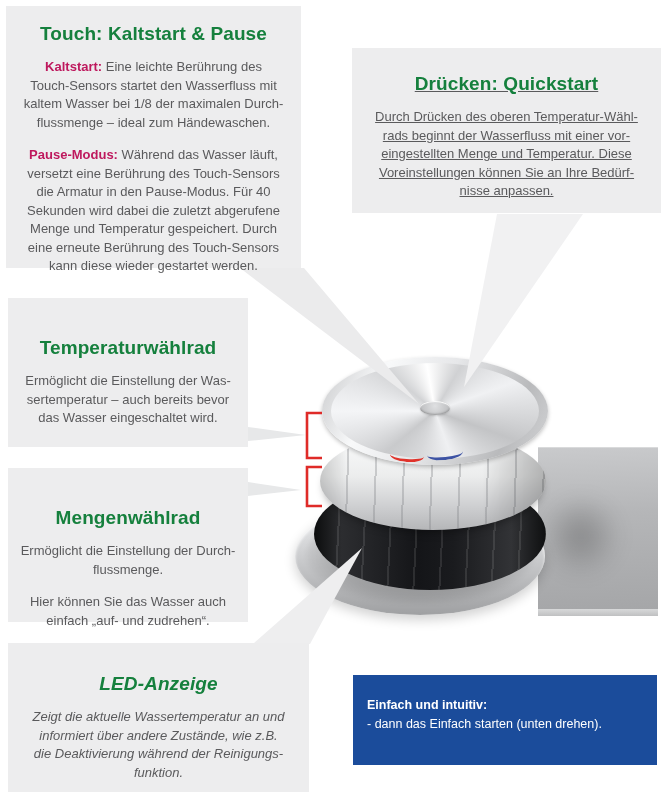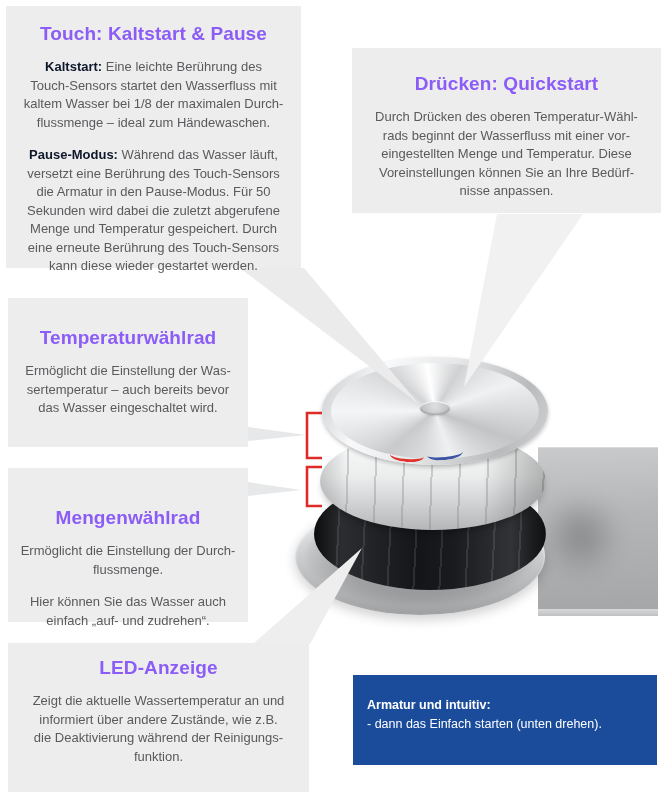--- a/index.html
+++ b/index.html
@@ -7,31 +7,31 @@
     position:relative;width:667px;height:800px;background:#ffffff;overflow:hidden;
     font-family:"Liberation Sans",sans-serif;
   }
   .abs{position:absolute;}
   
   .callout{
     position:absolute;background:#ededee;color:#5a5a5c;text-align:center;
     font-size:13px;line-height:18.5px;box-sizing:border-box;
   }
   .callout h2{
-    font-size:19px;line-height:22px;color:#8b5cf6;font-weight:700;
+    font-size:19px;line-height:22px;color:#15803d;font-weight:700;
     margin:0 0 13px 0;letter-spacing:.1px;
   }
   .callout p{margin:0 0 14px 0;}
   .pre{white-space:pre-line;}
-  .callout b{font-weight:700;color:#0f172a;}
+  .callout b{font-weight:700;color:#be185d;}
   #box-touch{left:6px;top:6px;width:295px;height:262px;padding-top:17px;}
-  #box-quickstart{left:352px;top:48px;width:309px;height:165px;padding-top:25px;}
-  #box-temp{left:8px;top:298px;width:240px;height:149px;padding-top:29px;}
+  #box-quickstart{left:352px;top:48px;width:309px;height:165px;padding-top:25px;text-decoration:underline;}
+  #box-temp{left:8px;top:298px;width:240px;height:149px;padding-top:39px;}
   #box-menge{left:8px;top:468px;width:240px;height:154px;padding-top:39px;}
-  #box-led{left:8px;top:643px;width:301px;height:149px;padding-top:14px;}
+  #box-led{left:8px;top:643px;width:301px;height:149px;padding-top:30px;font-style:italic;}
   #box-tip{
     left:353px;top:675px;width:304px;height:90px;background:#1b4c9b;color:#ffffff;
     text-align:left;padding:21px 4px 0 14px;box-sizing:border-box;
     font-size:12.5px;line-height:19px;
   }
   #box-tip .tip-title{font-weight:700;white-space:pre;}
   #box-tip .tip-line{white-space:pre;}
   
   #base-plate{left:538px;top:447px;width:120px;height:163px;
     background:linear-gradient(178deg,#c9cacc 0%,#b5b6b8 40%,#a5a6a8 100%);
@@ -106,21 +106,21 @@
   </svg>
 
   <div class="callout" id="box-touch">
     <h2>Touch: Kaltstart &amp; Pause</h2>
     <p class="pre"><b>Kaltstart:</b><span> Eine leichte Berührung des
 Touch-Sensors startet den Wasserfluss mit
 kaltem Wasser bei 1/8 der maximalen Durch-
 flussmenge – ideal zum Händewaschen.</span></p>
     <p class="pre"><b>Pause-Modus:</b><span> Während das Wasser läuft,
 versetzt eine Berührung des Touch-Sensors
-die Armatur in den Pause-Modus. Für 50
+die Armatur in den Pause-Modus. Für 40
 Sekunden wird dabei die zuletzt abgerufene
 Menge und Temperatur gespeichert. Durch
 eine erneute Berührung des Touch-Sensors
 kann diese wieder gestartet werden.</span></p>
   </div>
 
   <div class="callout" id="box-quickstart">
     <h2>Drücken: Quickstart</h2>
     <p class="pre">Durch Drücken des oberen Temperatur-Wähl-
 rads beginnt der Wasserfluss mit einer vor-
@@ -146,17 +146,17 @@
 
   <div class="callout" id="box-led">
     <h2>LED-Anzeige</h2>
     <p class="pre">Zeigt die aktuelle Wassertemperatur an und
 informiert über andere Zustände, wie z.B.
 die Deaktivierung während der Reinigungs-
 funktion.</p>
   </div>
 
   <div class="abs" id="box-tip">
-    <div class="tip-title">Armatur und intuitiv:</div>
+    <div class="tip-title">Einfach und intuitiv:</div>
     <div class="tip-line">- dann das Einfach starten (unten drehen).</div>
   </div>
 
 </div>
 
 </body></html>

